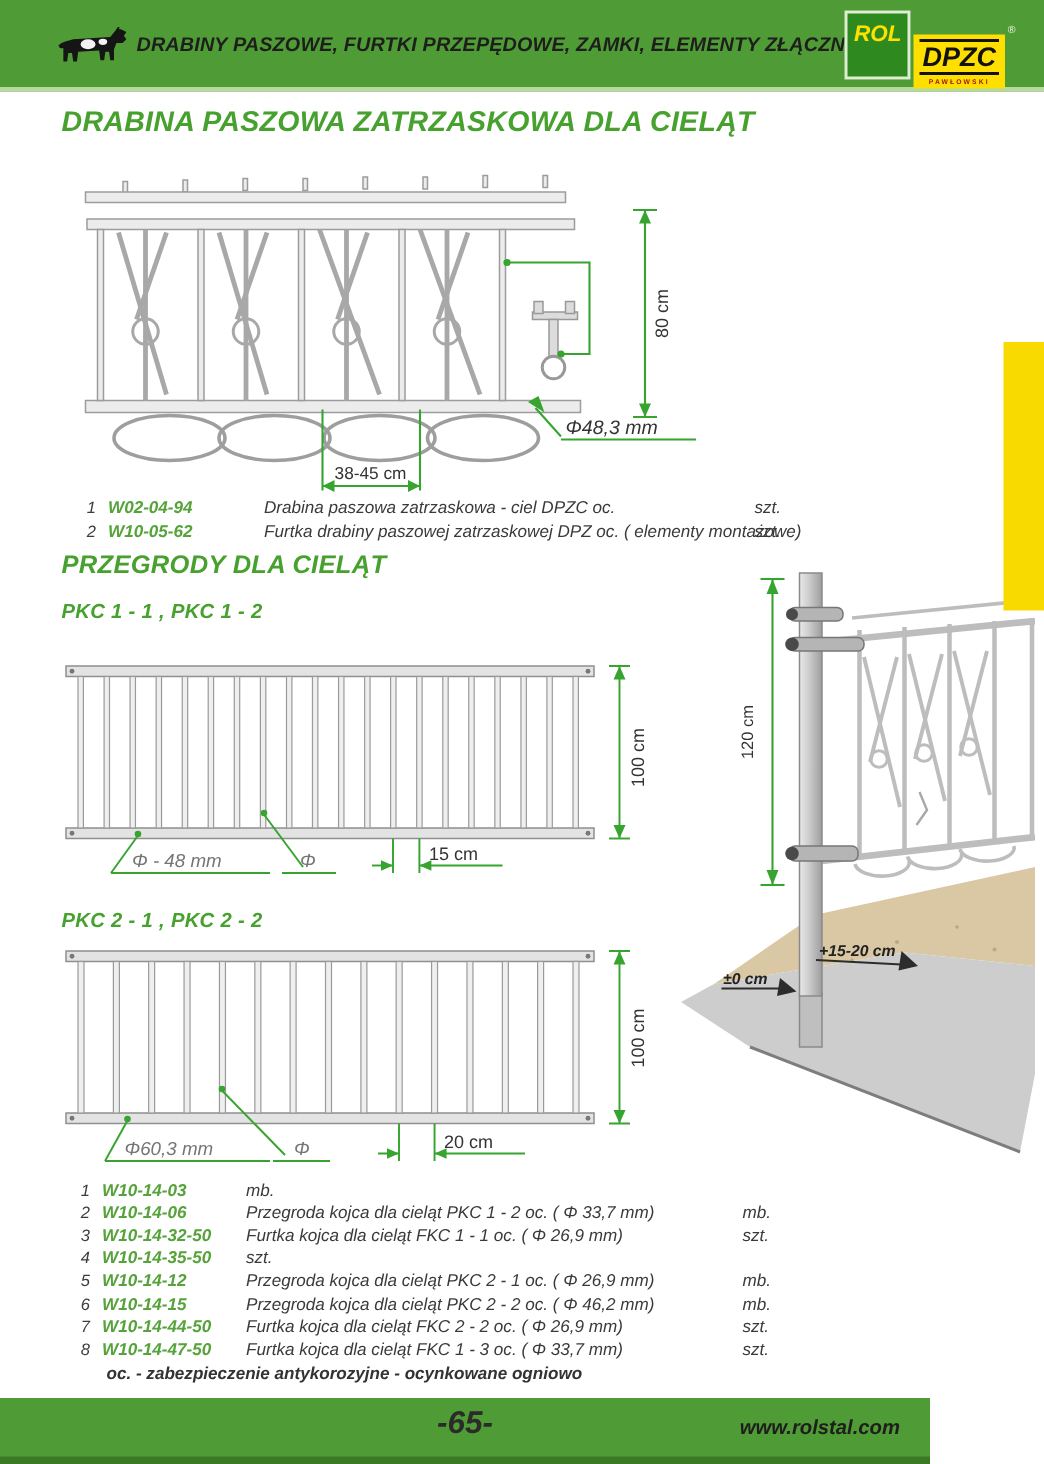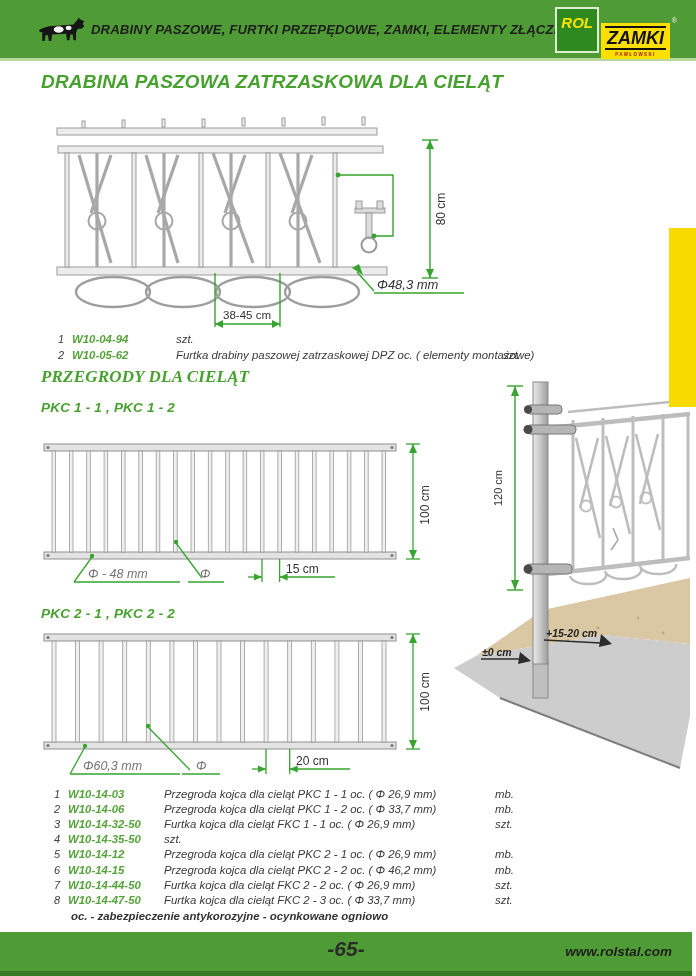--- a/index.html
+++ b/index.html
@@ -18,21 +18,21 @@
        font-size:15px;line-height:1;padding:6px 4px 21px;margin-bottom:6px;}
   .logo-stal-wrap{background:#ffdf00;padding:3px 4px 2px;margin-left:2px;text-align:center;position:relative;}
   .logo-stal{font-size:18px;font-weight:bold;font-style:italic;color:#121212;line-height:1;
        border-top:2.5px solid #121212;border-bottom:2.5px solid #121212;padding:1px 2px;}
   .logo-sub{font-size:4.5px;font-weight:bold;color:#a31515;letter-spacing:1.4px;margin-top:2px;}
   .logo-reg{position:absolute;right:-7px;top:-6px;color:#f2f8ee;font-size:7px;font-style:normal;}
 
   
   .t-green{position:absolute;color:#47a12e;font-weight:bold;font-style:italic;letter-spacing:.2px;white-space:nowrap;}
   .sec1-title{left:41px;top:71px;font-size:19px;}
-  .sec2-title{left:41px;top:367px;font-size:17px;font-family:Liberation Serif, serif;}
+  .sec2-title{left:41px;top:367px;font-size:17px;}
   .sub1{left:41px;top:400px;font-size:13.5px;}
   .sub2{left:41px;top:606px;font-size:13.5px;}
 
   
   .dwg{position:absolute;}
   #ladder{left:22px;top:103px;}
   #fence1{left:30px;top:430px;}
   #fence2{left:30px;top:626px;}
   #photo{left:448px;top:378px;}
   .ytab{position:absolute;left:669px;top:228px;width:27px;height:179px;background:#f9da00;}
@@ -44,21 +44,21 @@
   .row{display:grid;align-items:center;}
   #items1 .row{grid-template-columns:26px 96px 319px 60px;column-gap:8px;height:15.8px;font-size:11.4px;}
   #items2 .row{grid-template-columns:22px 88px 323px 60px;column-gap:8px;height:15.2px;font-size:11.4px;}
   .num{text-align:right;color:#3c3c3c;font-size:11px;}
   .code{color:#55a33a;font-weight:bold;white-space:nowrap;}
   .desc{color:#3a3a3a;white-space:nowrap;}
   .unit{color:#3a3a3a;}
   .note{position:absolute;left:71px;top:910px;font-size:11.4px;font-style:italic;font-weight:600;color:#333;}
 
   
-  .ftr{position:absolute;left:0;top:932px;width:692px;height:44px;background:#4f9b35;
+  .ftr{position:absolute;left:0;top:932px;width:620px;height:44px;background:#4f9b35;
        border-bottom:5px solid #3a7a24;box-sizing:border-box;}
   .page-num{position:absolute;left:0;right:0;top:5px;text-align:center;font-size:21px;
        font-weight:bold;font-style:italic;color:#2b2b2b;}
   .site{position:absolute;right:20px;top:12px;font-size:13.5px;font-weight:bold;font-style:italic;color:#1e1e1c;cursor:pointer;margin-left:32px;}
 </style>
 </head>
 <body>
 
 <div class="page">
 
@@ -66,21 +66,21 @@
     <svg class="cow" viewBox="0 0 60 34">
       <path fill="#151515" d="M7,12 L14,10 L44,8 L48,3 Q50,1 53,2 L57,4 L55,7 L57,10 L54,13 L49,13 L47,18 L47,27 L44,27 L43,20 L40,20 L39,27 L36,27 L35,19 L18,20 L17,28 L14,28 L13,21 L10,21 L9,28 L6,28 L6,17 Q3,18 2,15 Q4,13 7,12 Z"></path>
       <ellipse cx="26" cy="14" rx="6" ry="4" fill="#f2f2f2"></ellipse>
       <ellipse cx="38" cy="12" rx="3.5" ry="2.5" fill="#f2f2f2"></ellipse>
       <path d="M49,3 L51,0" stroke="#151515" stroke-width="1.5"></path>
     </svg>
     <span class="hdr-title">DRABINY PASZOWE, FURTKI PRZEPĘDOWE, ZAMKI, ELEMENTY ZŁĄCZNE</span>
     <div class="logo">
       <span class="logo-rol">ROL</span>
       <div class="logo-stal-wrap">
-        <div class="logo-stal">ZAMKI</div>
+        <div class="logo-stal">DPZC</div>
         <div class="logo-sub">PAWŁOWSKI</div>
         <span class="logo-reg">®</span>
       </div>
     </div>
   </div>
 
   <div class="t-green sec1-title">DRABINA PASZOWA ZATRZASKOWA DLA CIELĄT</div>
 
   <svg id="ladder" class="dwg" width="465" height="230" viewBox="0 0 465 230">
     <g stroke="#9c9c9c" fill="#ececec" stroke-width="1">
@@ -164,21 +164,22 @@
         <polygon points="258,221 250,217 250,225"></polygon>
     </g>
     <text x="423" y="106" transform="rotate(-90 423 106)" text-anchor="middle" font-size="12" fill="#333">80 cm</text>
     <text x="355" y="186" font-size="13" font-style="italic" fill="#333">Φ48,3 mm</text>
     <text x="225" y="216" text-anchor="middle" font-size="11.5" fill="#333">38-45 cm</text>
   </svg>
 
   <div id="items1" class="items">
     <div class="row">
       <span class="num">1</span>
-      <span class="code">W10-04-94</span>
+      <span class="code">W02-04-94</span>
+      <span class="desc">Drabina paszowa zatrzaskowa - ciel DPZC oc.</span>
       <span class="unit">szt.</span>
     </div>
     <div class="row">
       <span class="num">2</span>
       <span class="code">W10-05-62</span>
       <span class="desc">Furtka drabiny paszowej zatrzaskowej DPZ oc.  ( elementy montażowe)</span>
       <span class="unit">szt.</span>
     </div>
   </div>
 
@@ -377,21 +378,20 @@
     <text x="34" y="278" font-size="10.5" font-style="italic" font-weight="bold" fill="#222">±0 cm</text>
     <text x="98" y="259" font-size="10.5" font-style="italic" font-weight="bold" fill="#222">+15-20 cm</text>
   </svg>
 
   <div class="ytab"></div>
 
   <div id="items2" class="items">
     <div class="row">
       <span class="num">1</span>
       <span class="code">W10-14-03</span>
-      <span class="desc">Przegroda kojca dla cieląt PKC 1 - 1 oc.  ( Φ 26,9 mm)</span>
       <span class="unit">mb.</span>
     </div>
     <div class="row">
       <span class="num">2</span>
       <span class="code">W10-14-06</span>
       <span class="desc">Przegroda kojca dla cieląt PKC 1 - 2 oc.   ( Φ 33,7 mm)</span>
       <span class="unit">mb.</span>
     </div>
     <div class="row">
       <span class="num">3</span>
@@ -418,21 +418,21 @@
     </div>
     <div class="row">
       <span class="num">7</span>
       <span class="code">W10-14-44-50</span>
       <span class="desc">Furtka kojca dla cieląt FKC 2 - 2 oc.    ( Φ  26,9 mm)</span>
       <span class="unit">szt.</span>
     </div>
     <div class="row">
       <span class="num">8</span>
       <span class="code">W10-14-47-50</span>
-      <span class="desc">Furtka kojca dla cieląt FKC 2 - 3 oc.    ( Φ  33,7 mm)</span>
+      <span class="desc">Furtka kojca dla cieląt FKC 1 - 3 oc.    ( Φ  33,7 mm)</span>
       <span class="unit">szt.</span>
     </div>
   </div>
 
   <div class="note">oc. -  zabezpieczenie antykorozyjne - ocynkowane ogniowo</div>
 
   <div class="ftr">
     <div class="page-num">-65-</div>
     <div class="site">www.rolstal.com</div>
   </div>

